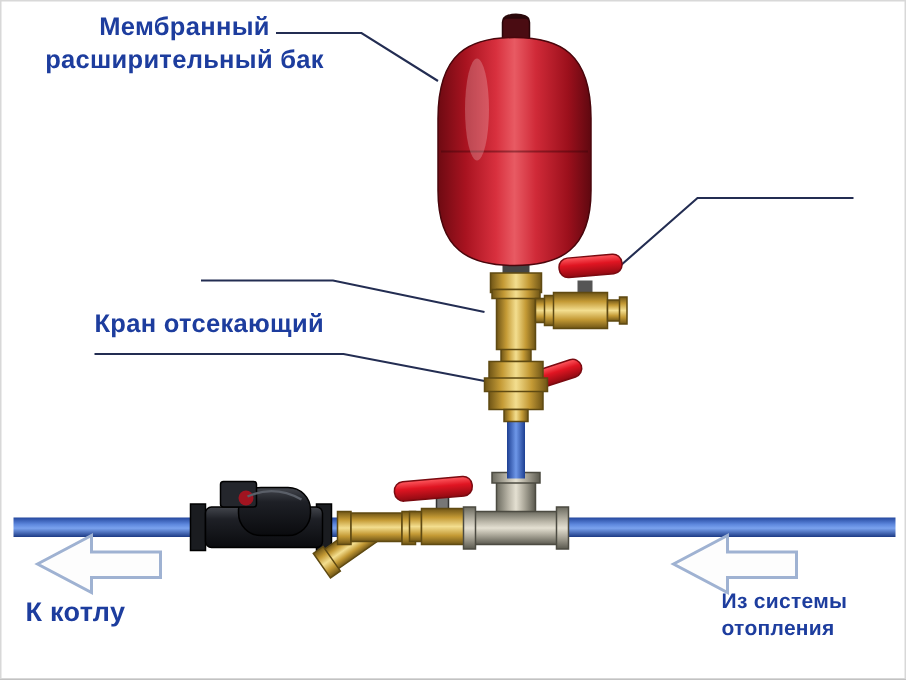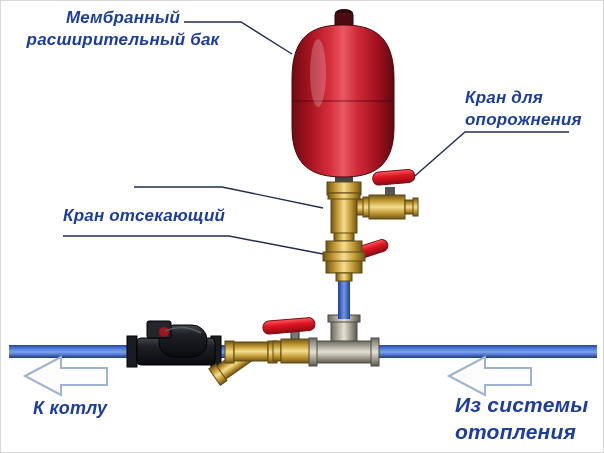--- a/index.html
+++ b/index.html
@@ -11,21 +11,20 @@
   }
   html,body{margin:0;padding:0;background:#888;}
   .canvas{
     position:relative;
     width:604px;height:453px;
     background:var(--background);
     border:1px solid #d8d8d8;
     box-sizing:border-box;
     overflow:hidden;
     font-family:"Liberation Sans", sans-serif;
-    font-style:italic;
   }
   .diagram-svg{position:absolute;left:0;top:0;}
   .lbl{
     position:absolute;
     color:var(--label-text);
     font-weight:bold;
     font-size:17px;
     line-height:1.3;
     white-space:pre-line;
     letter-spacing:.2px;
@@ -188,24 +187,22 @@
       <ellipse cx="317" cy="72" rx="8" ry="34" fill="#ffffff" opacity=".22"></ellipse>
     </g>
 
     <polygon points="24,375 60,356 60,367 106,367 106,384 60,384 60,394" style="fill:var(--arrow-fill);stroke:var(--arrow-outline)" stroke-width="2"></polygon>
     <polygon points="448,375 484,356 484,367 530,367 530,384 484,384 484,394" style="fill:var(--arrow-fill);stroke:var(--arrow-outline)" stroke-width="2"></polygon>
   </svg>
 
   <div class="lbl center" style="left:6px;top:6px;width:232px;">Мембранный
 расширительный бак</div>
 
-  <div class="lbl" style="left:464px;top:86px;width:140px;">Кран для
-опорожнения</div>
 
 
   <div class="lbl" style="left:62px;top:204px;">Кран отсекающий</div>
 
-  <div class="lbl" style="left:32px;top:396px;font-size:18px;">К котлу</div>
-
-  <div class="lbl" style="left:454px;top:390px;font-size:21px;">Из системы
+  <div class="lbl" style="left:16px;top:396px;font-size:18px;">К котлу</div>
+
+  <div class="lbl" style="left:480px;top:390px;font-size:14px;">Из системы
 отопления</div>
 
 </div>
 
 </body></html>

